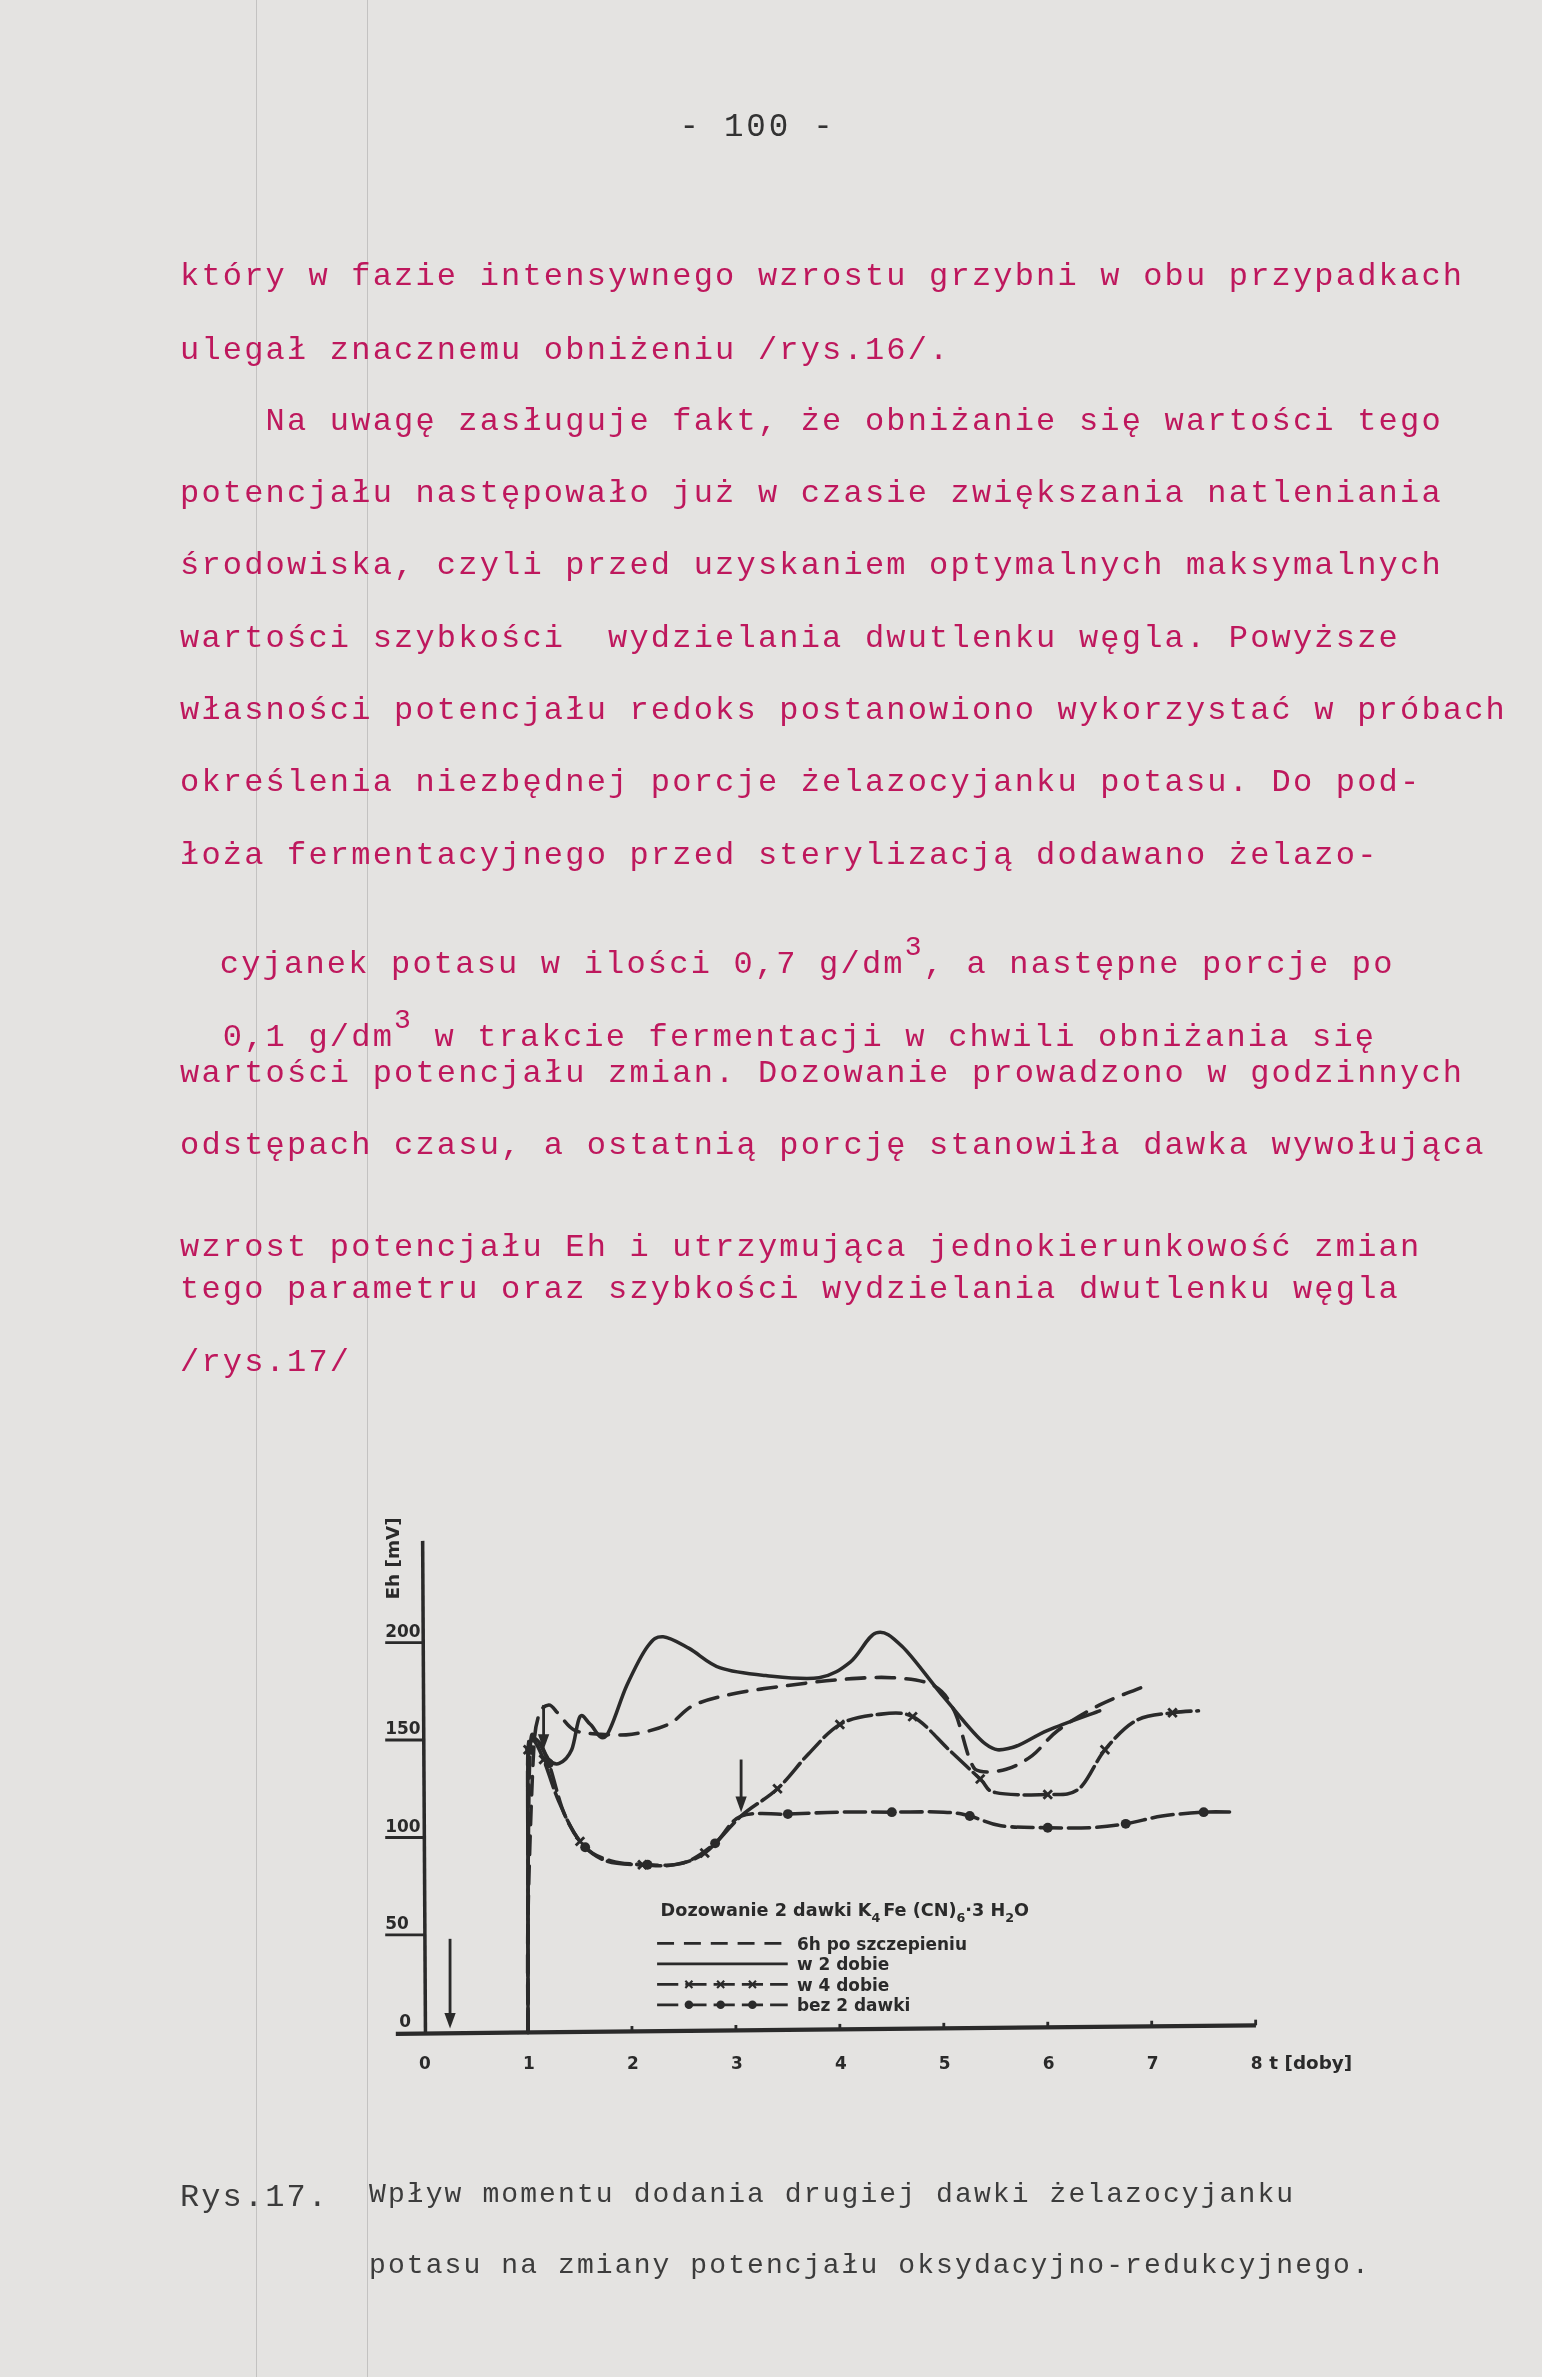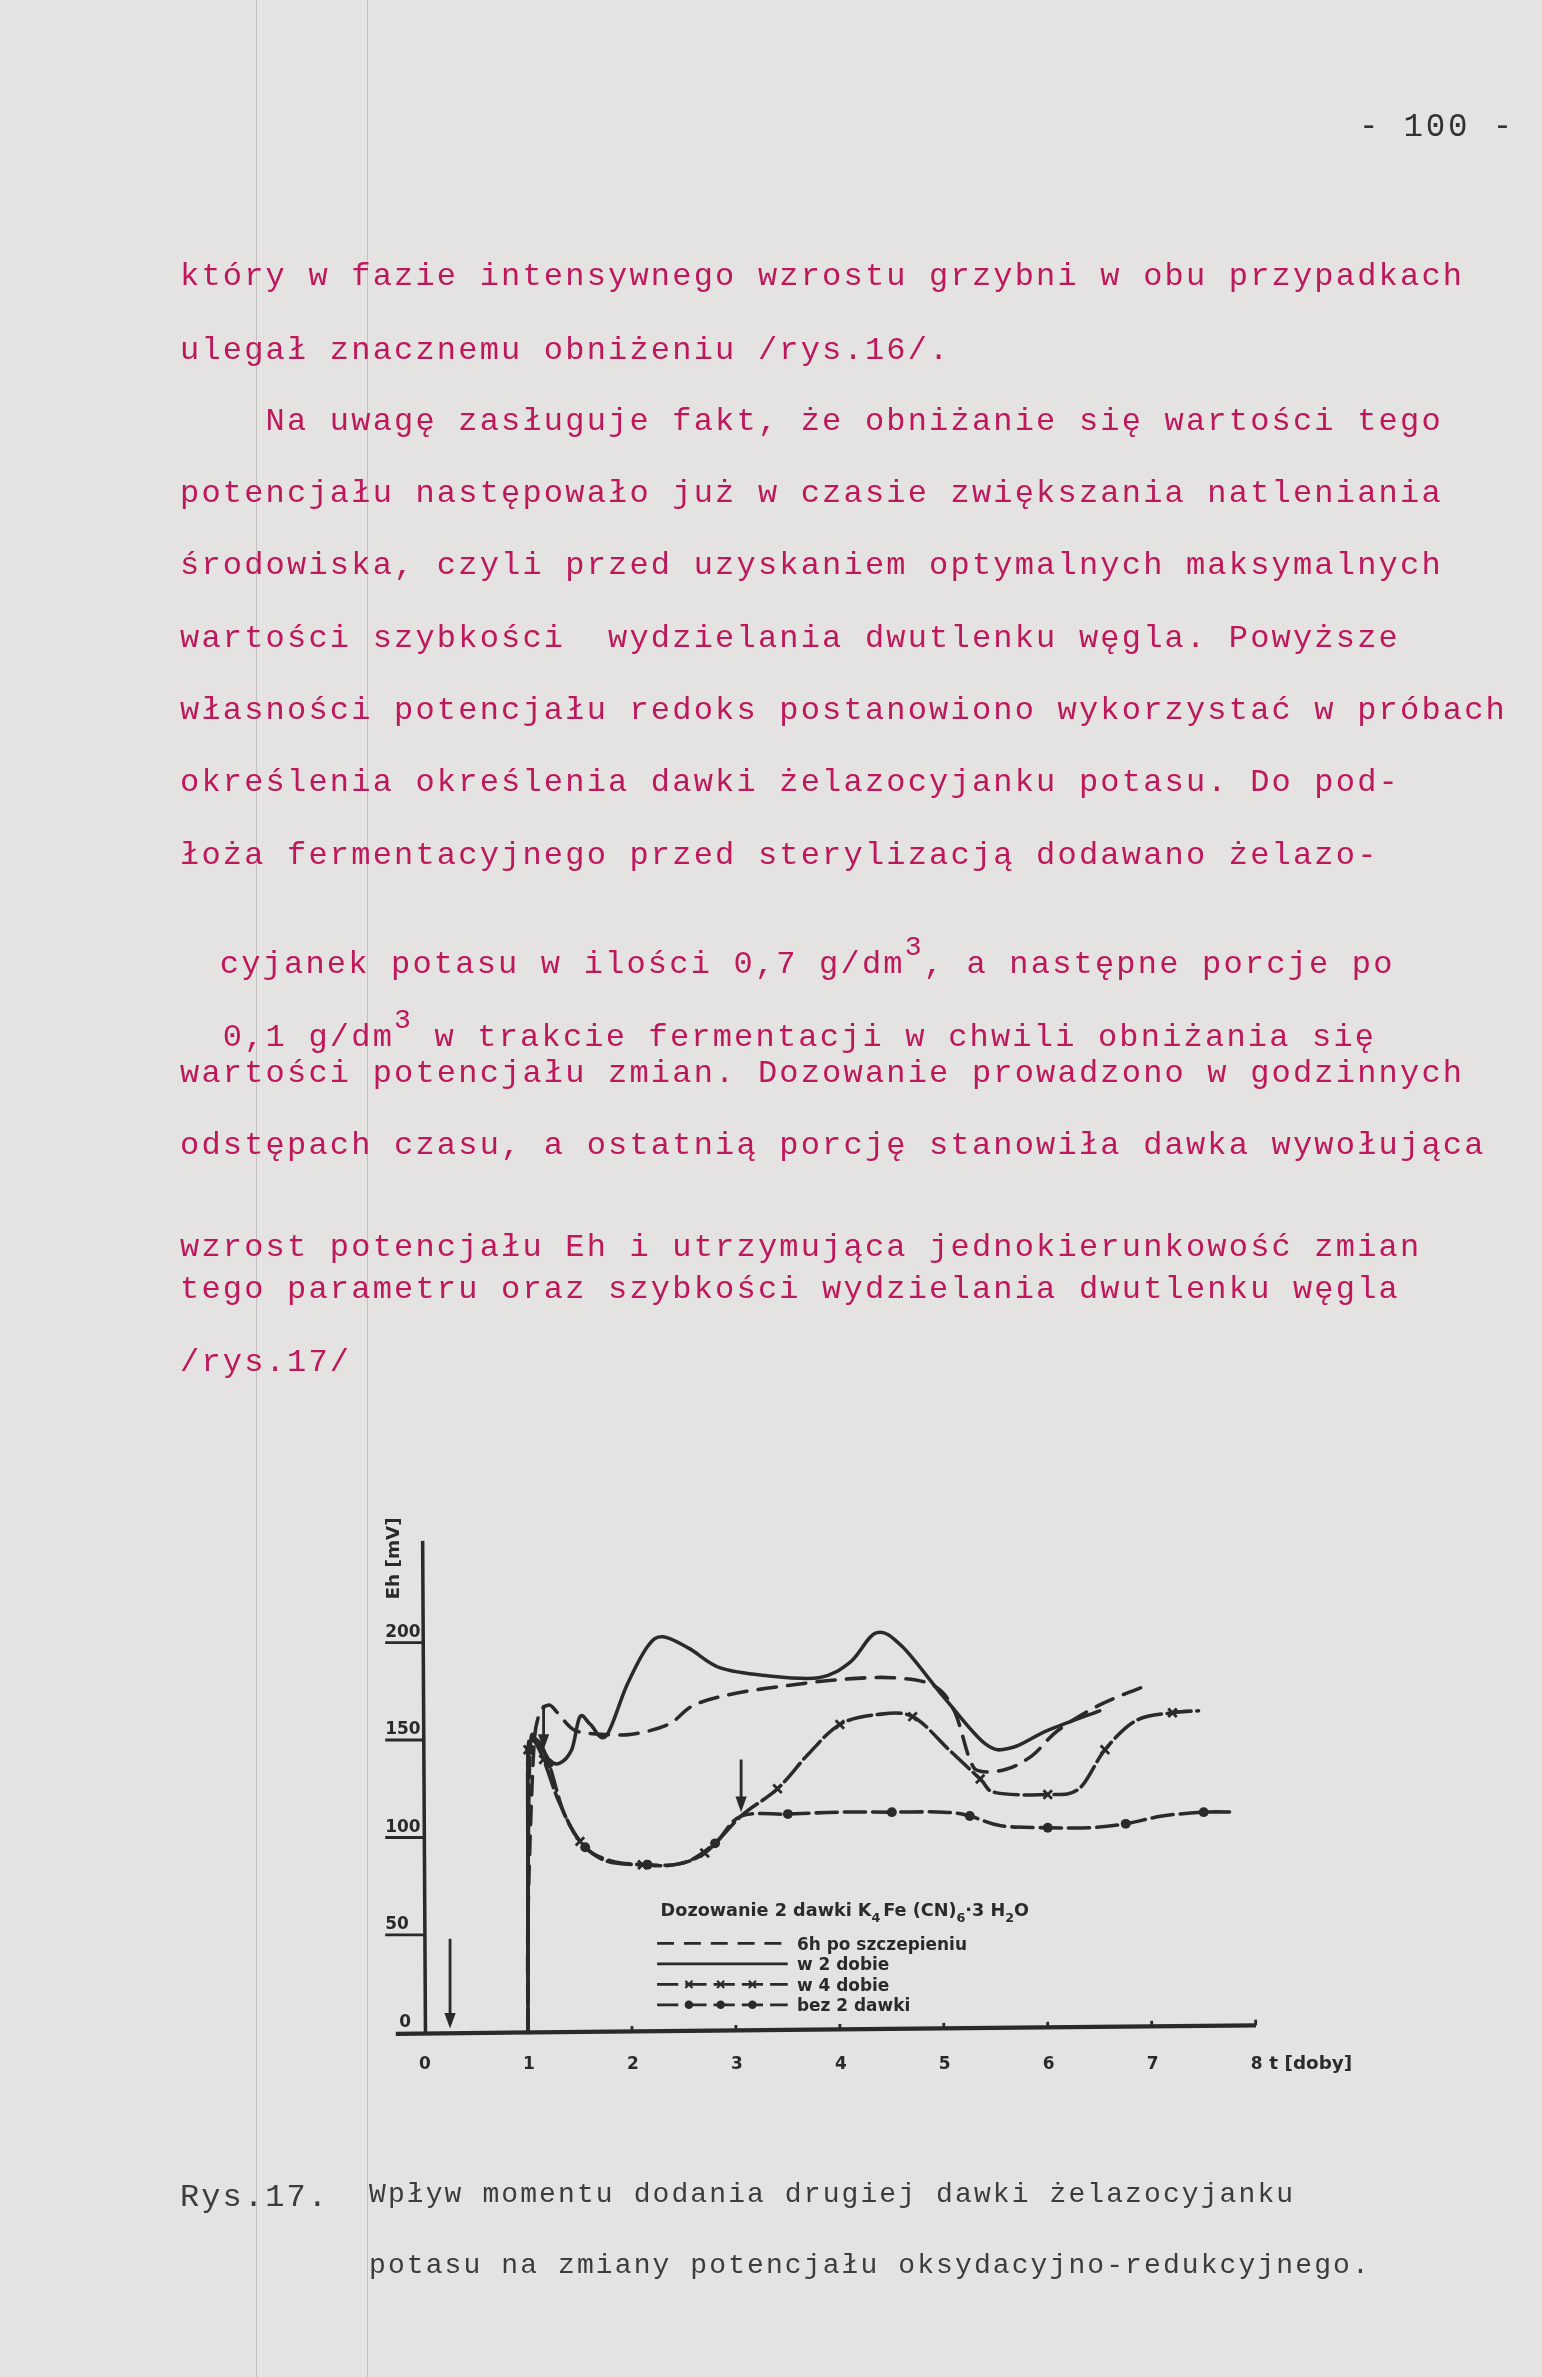--- a/index.html
+++ b/index.html
@@ -5,21 +5,21 @@
   html, body { margin: 0; padding: 0; }
   body {
     width: 1543px; height: 2377px;
     background: #e4e3e1;
     position: relative; overflow: hidden;
     font-family: "Liberation Mono", "DejaVu Sans Mono", monospace;
     color: #3c3c3c;
   }
   .margin-line { position: absolute; top: 0; bottom: 0; width: 1.4px; background: #a8a8a8; opacity: .55; }
   .page-number {
-    position: absolute; top: 109px; left: 0; width: 1515px; text-align: right;
+    position: absolute; top: 109px; left: 0; width: 1515px; text-align: center;
     font-size: 32.5px; letter-spacing: 2.8px; color: #333;
   }
   .para-line {
     position: absolute; left: 180px;
     font-size: 32px; letter-spacing: 2.2px; white-space: pre; color: #be185d;
   }
   .sup { position: relative; top: -18.4px; font-size: 28px; }
   .chart { position: absolute; left: 0; top: 0; }
   .caption-label {
     position: absolute; left: 180px; top: 2179px;
@@ -40,21 +40,21 @@
 <div class="page-number">- 100 -</div>
 
 <div class="para-line" style="top:258px">który w fazie intensywnego wzrostu grzybni w obu przypadkach</div>
 <div class="para-line" style="top:332px">ulegał znacznemu obniżeniu /rys.16/.</div>
 
 <div class="para-line" style="top:403px">    Na uwagę zasługuje fakt, że obniżanie się wartości tego</div>
 <div class="para-line" style="top:475px">potencjału następowało już w czasie zwiększania natleniania</div>
 <div class="para-line" style="top:547px">środowiska, czyli przed uzyskaniem optymalnych maksymalnych</div>
 <div class="para-line" style="top:620px">wartości szybkości  wydzielania dwutlenku węgla. Powyższe</div>
 <div class="para-line" style="top:692px">własności potencjału redoks postanowiono wykorzystać w próbach</div>
-<div class="para-line" style="top:764px">określenia określenia dawki żelazocyjanku potasu. Do pod-</div>
+<div class="para-line" style="top:764px">określenia niezbędnej porcje żelazocyjanku potasu. Do pod-</div>
 <div class="para-line" style="top:837px">łoża fermentacyjnego przed sterylizacją dodawano żelazo-</div>
 <div class="para-line" style="top:909px;left:177px">
   <span>cyjanek potasu w ilości 0,7 g/dm</span><span class="sup">3</span><span>, a następne porcje po</span>
 </div>
 <div class="para-line" style="top:982px">
   <span>0,1 g/dm</span><span class="sup">3</span><span> w trakcie fermentacji w chwili obniżania się</span>
 </div>
 <div class="para-line" style="top:1055px">wartości potencjału zmian. Dozowanie prowadzono w godzinnych</div>
 <div class="para-line" style="top:1127px">odstępach czasu, a ostatnią porcję stanowiła dawka wywołująca</div>
 <div class="para-line" style="top:1229px">wzrost potencjału Eh i utrzymująca jednokierunkowość zmian</div>

